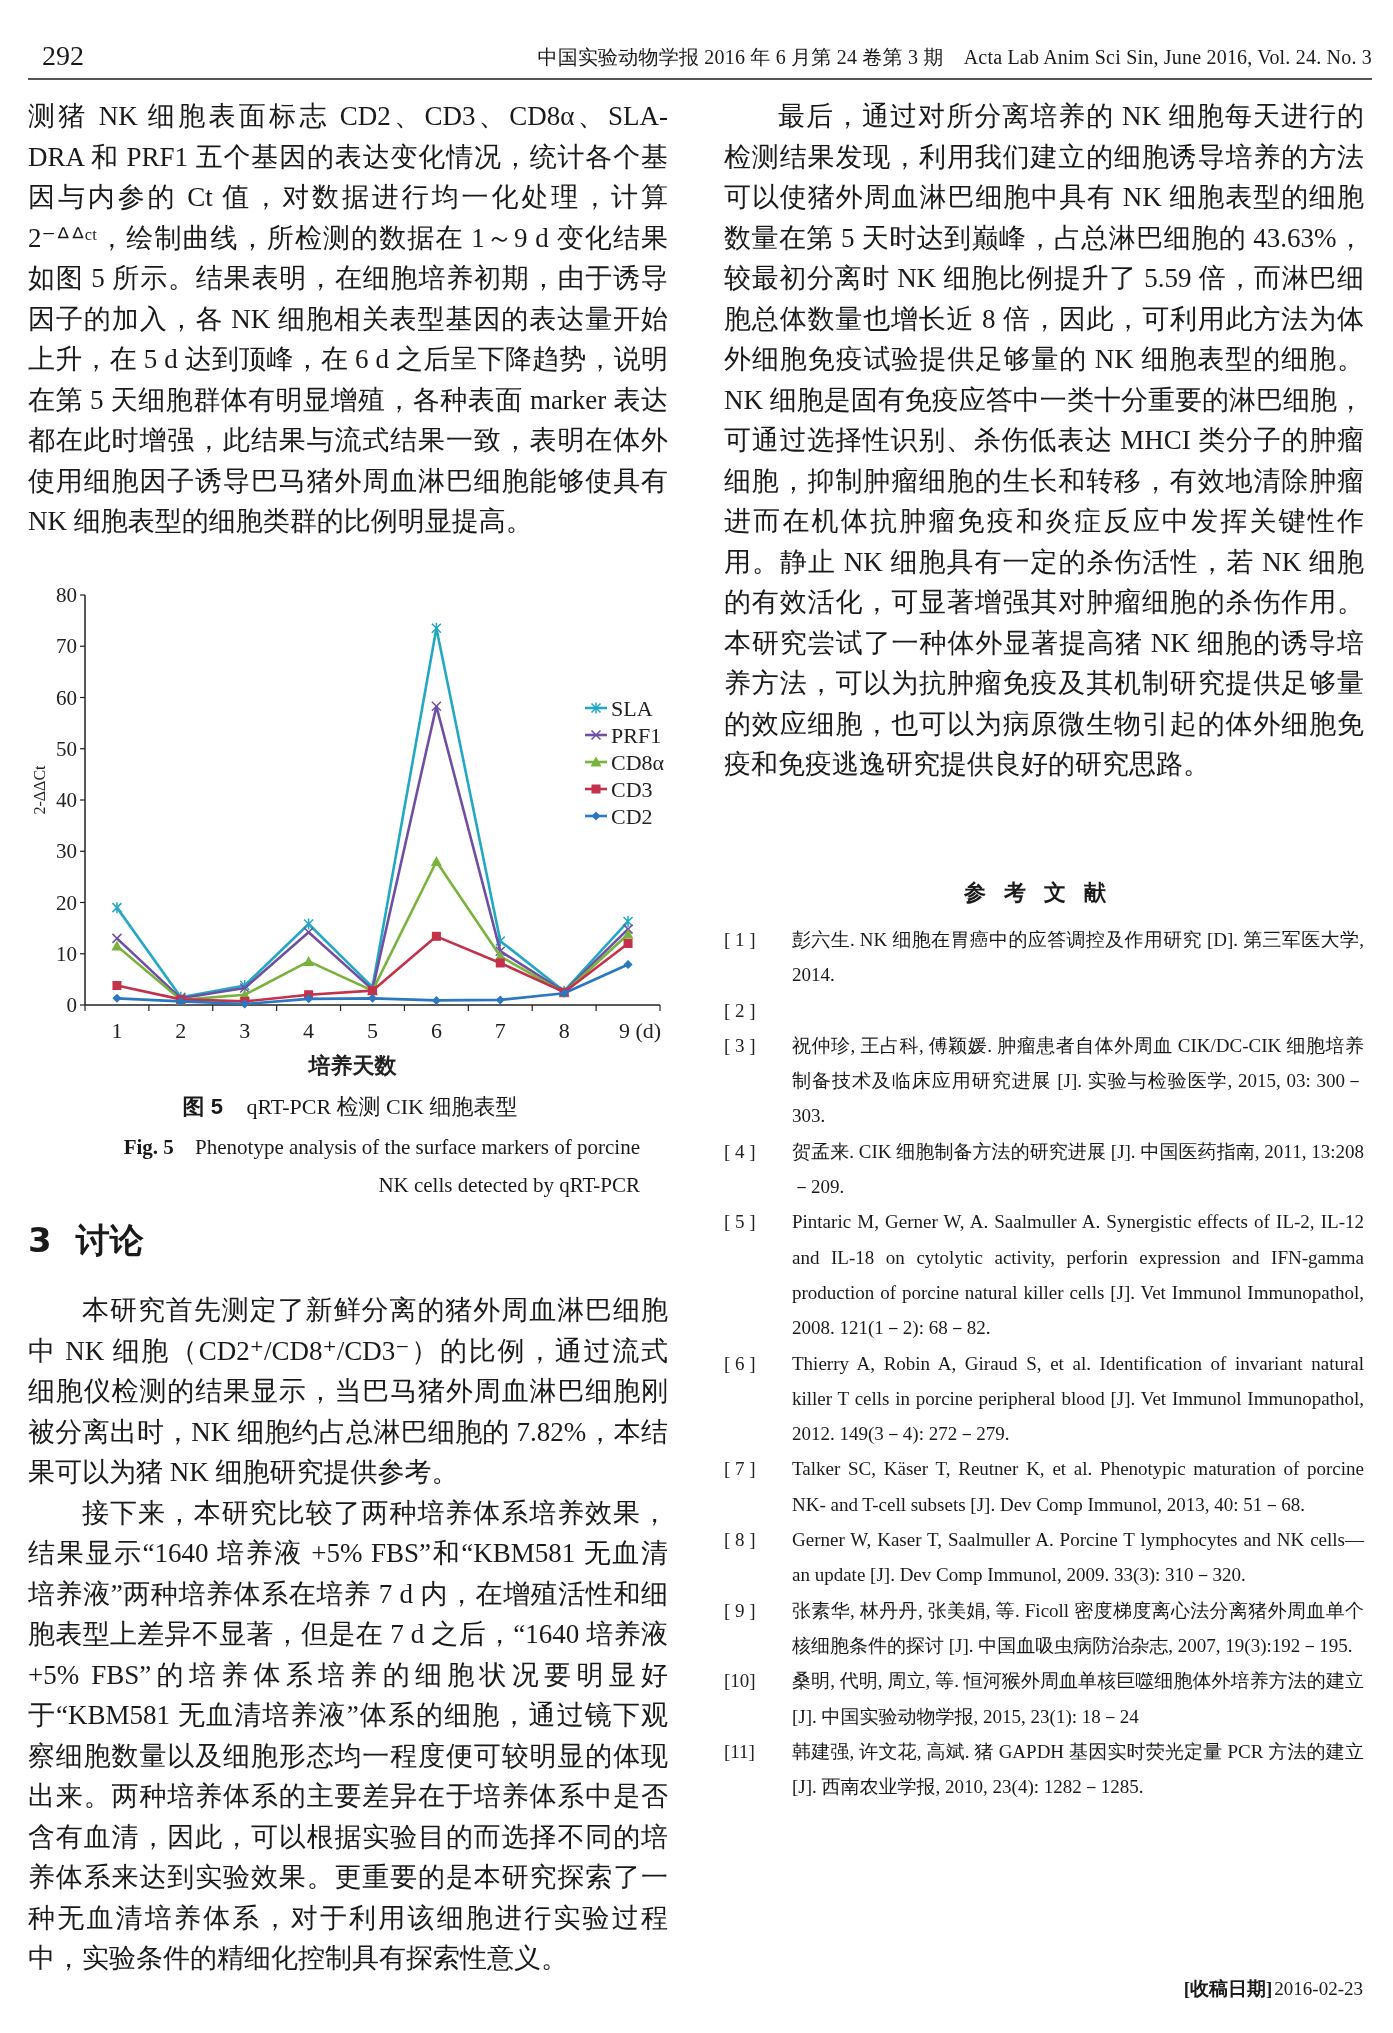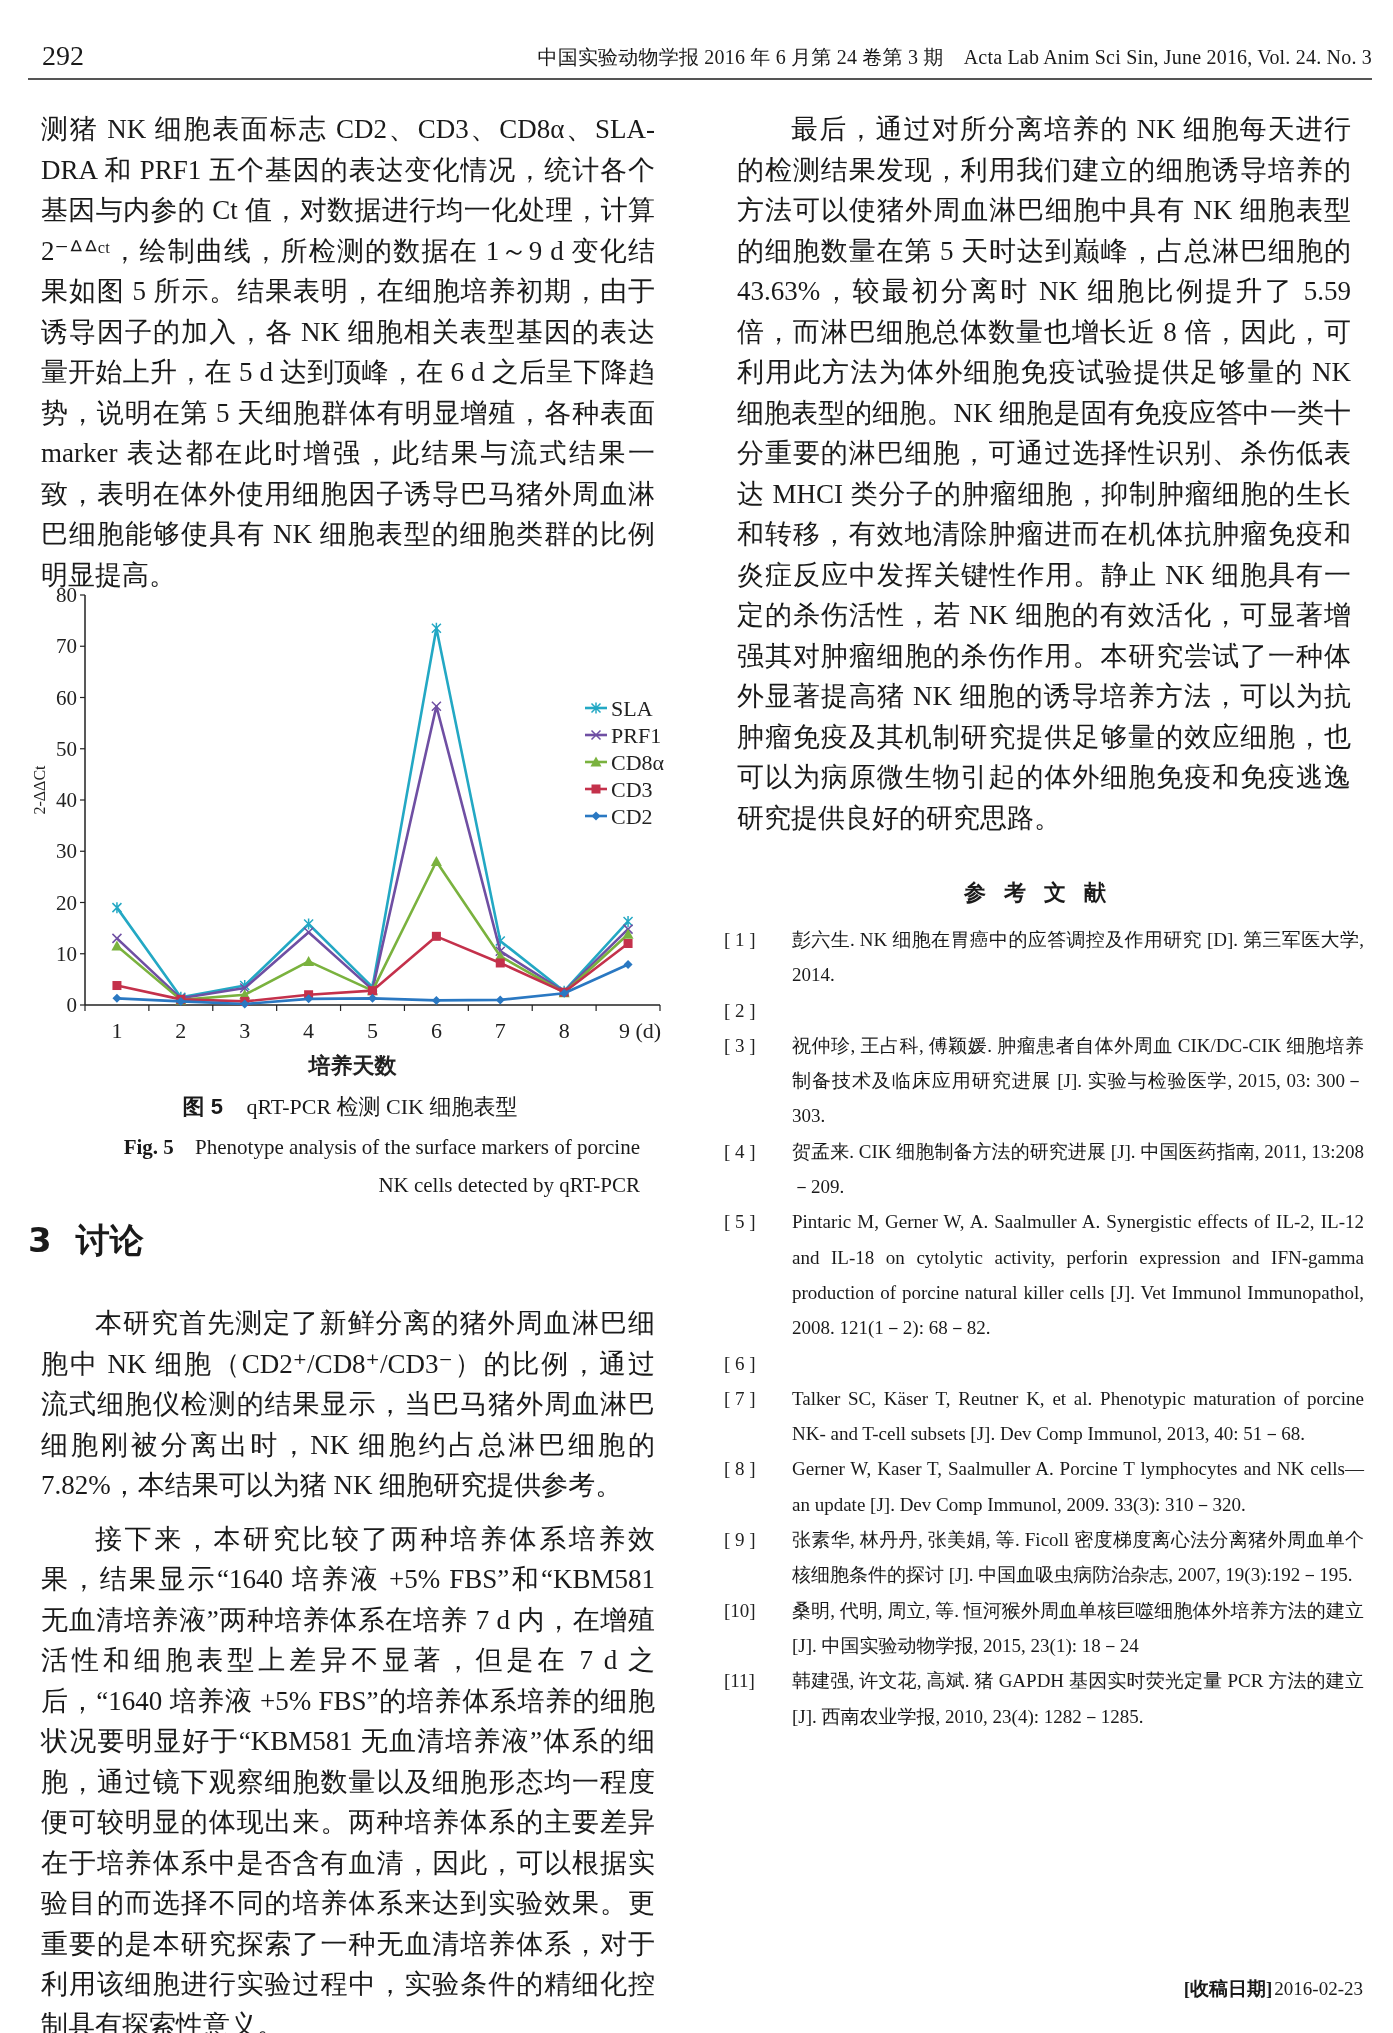--- a/index.html
+++ b/index.html
@@ -4,21 +4,21 @@
 <style>
   html, body { margin: 0; padding: 0; background: #fff; }
   body { width: 1393px; height: 2033px; position: relative; overflow: hidden;
          font-family: "Liberation Serif", "DejaVu Serif", serif; color: #1a1a1a; }
   .header { position: absolute; left: 22px; top: 36px; width: 1350px; height: 40px; }
   .page-num { position: absolute; left: 20px; top: 4px; font-size: 28px; text-align: right; }
   .running-head { position: absolute; right: 0; top: 8px; font-size: 20px; letter-spacing: 0.2px; }
   .header-rule { position: absolute; left: 28px; top: 78px; width: 1344px; height: 2px; background: #555; }
 
   .col { position: absolute; font-size: 27px; line-height: 40.5px; text-align: justify; }
-  .col p { margin: 13px; }
+  .col p { margin: 0; }
   .indent { text-indent: 2em; }
   .left-col { left: 28px; width: 640px; }
   .right-col { left: 724px; width: 640px; }
 
   .chart-wrap { position: absolute; left: 20px; top: 580px; width: 660px; height: 500px; }
   .chart-wrap svg text { font-family: "Liberation Serif", "DejaVu Serif", serif; }
 
   .caption-cn { position: absolute; left: 0; width: 700px; top: 1092px; text-align: center; font-size: 22px; }
   .caption-cn b { font-family: "Liberation Sans", "DejaVu Sans", sans-serif; font-weight: bold; }
   .caption-en { position: absolute; left: 110px; width: 530px; top: 1128px; font-size: 21px; line-height: 38px; text-align: right; }
@@ -199,20 +199,21 @@
     <div class="ref">
       <span class="ref-num">[ 4 ]</span>
       <span class="ref-text">贺孟来. CIK 细胞制备方法的研究进展 [J]. 中国医药指南, 2011, 13:208－209.</span>
     </div>
     <div class="ref">
       <span class="ref-num">[ 5 ]</span>
       <span class="ref-text">Pintaric M, Gerner W, A. Saalmuller A. Synergistic effects of IL-2, IL-12 and IL-18 on cytolytic activity, perforin expression and IFN-gamma production of porcine natural killer cells [J]. Vet Immunol Immunopathol, 2008. 121(1－2): 68－82.</span>
     </div>
     <div class="ref">
       <span class="ref-num">[ 6 ]</span>
+      <span class="ref-text">Thierry A, Robin A, Giraud S, et al. Identification of invariant natural killer T cells in porcine peripheral blood [J]. Vet Immunol Immunopathol, 2012. 149(3－4): 272－279.</span>
     </div>
     <div class="ref">
       <span class="ref-num">[ 7 ]</span>
       <span class="ref-text">Talker SC, Käser T, Reutner K, et al. Phenotypic maturation of porcine NK- and T-cell subsets [J]. Dev Comp Immunol, 2013, 40: 51－68.</span>
     </div>
     <div class="ref">
       <span class="ref-num">[ 8 ]</span>
       <span class="ref-text">Gerner W, Kaser T, Saalmuller A. Porcine T lymphocytes and NK cells—an update [J]. Dev Comp Immunol, 2009. 33(3): 310－320.</span>
     </div>
     <div class="ref">

